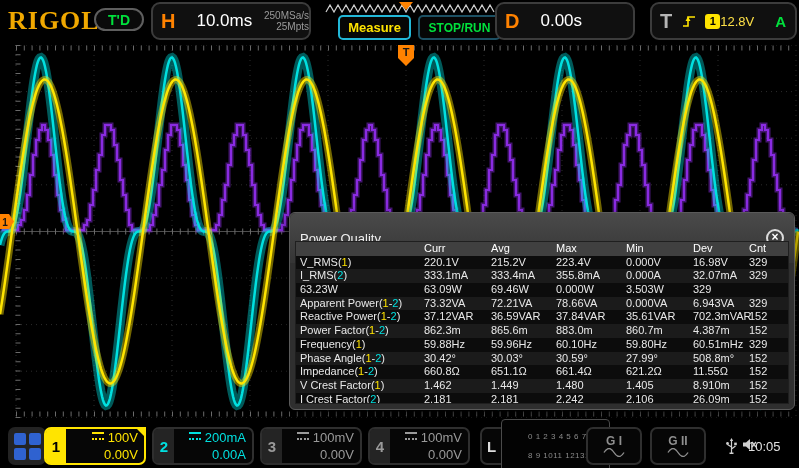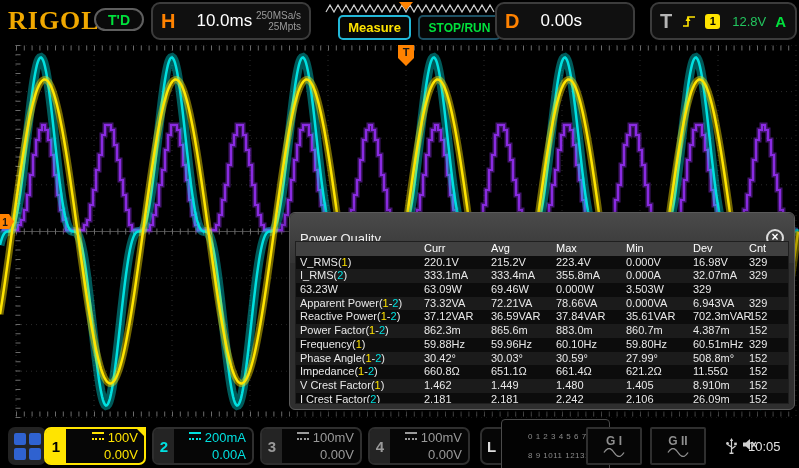--- a/index.html
+++ b/index.html
@@ -10,29 +10,29 @@
   .brand{position:absolute;left:8px;top:6px;font-size:26px;font-weight:900;color:#f0a800;
          letter-spacing:1px;font-family:"Liberation Serif",serif;}
   .pill{position:absolute;left:94px;top:8px;width:50px;height:23px;border:2px solid #5e5e5e;
         border-radius:13px;color:#00e03c;font-weight:bold;font-size:14px;display:flex;
         align-items:center;justify-content:center;box-sizing:border-box;background:#0a0a0a;}
   .blk{position:absolute;top:2px;height:38px;background:#101010;border:2px solid #3c3c3c;
        border-radius:9px;display:flex;align-items:center;box-sizing:border-box;}
   .bigletter{font-size:20px;font-weight:bold;margin-left:8px;}
   .orange{color:#ff8200;} .grayletter{color:#b5b5b5;}
   .tbval{font-size:17px;color:#fff;margin-left:21px;}
-  .srcol{margin-left:auto;margin-right:8px;text-align:right;font-size:10px;color:#9a9a9a;line-height:11px;}
+  .srcol{margin-left:auto;margin-right:0;text-align:right;font-size:10px;color:#9a9a9a;line-height:11px;}
   .zz{position:absolute;left:325px;top:2px;}
   .btn{position:absolute;background:#060606;border-radius:5px;font-weight:bold;
        display:flex;align-items:center;justify-content:center;box-sizing:border-box;cursor:pointer;margin-left:8px;}
   .btn-measure{left:330px;top:15px;width:73px;height:25px;border:2px solid #22b8d8;color:#ffe400;font-size:13px;}
   .btn-run{left:410px;top:15px;width:83px;height:25px;border:2px solid #1c5063;color:#00e03c;font-size:12px;}
   .tbadge{width:15px;height:15px;background:#ffe400;color:#000;border-radius:3px;font-size:11px;
           font-weight:bold;display:flex;align-items:center;justify-content:center;margin-left:8px;}
-  .tlevel{margin-left:12px;font-size:13px;color:#22c55e;}
+  .tlevel{margin-left:0;font-size:13px;color:#fde047;}
   .tmode{margin-left:auto;margin-right:9px;font-size:15px;font-weight:bold;color:#00e03c;}
   
   .wavearea{position:absolute;left:0;top:45px;width:799px;height:373px;}
   .mathlab{position:absolute;left:48px;top:391px;width:248px;height:21px;border:2px solid #6a28c8;
            color:#9a44ff;font-size:13px;display:flex;align-items:center;box-sizing:border-box;
            background:rgba(0,0,0,.55);padding:0 12px 0 36px;justify-content:space-between;}
   
   .panel{position:absolute;left:289px;top:212px;width:506px;height:198px;background:#2f2f2f;
          border:1px solid #5a5a5a;border-radius:6px;box-shadow:0 5px 12px rgba(0,0,0,.7);box-sizing:border-box;}
   .phead{height:26px;display:flex;align-items:center;padding:12px 10px;color:#f0f0f0;font-size:13px;
@@ -63,21 +63,21 @@
   .coup{display:inline-block;width:12px;height:4px;border-top:2px solid;border-bottom:2px dotted;
         margin-right:4px;vertical-align:2px;}
   .fold{position:absolute;right:-2px;top:-2px;width:0;height:0;
         border-top:11px solid #ffe400;border-left:11px solid transparent;}
   .lbox{position:absolute;left:480px;top:2px;width:104px;height:38px;background:#060606;
         border:2px solid #2f2f2f;border-radius:7px;display:flex;align-items:center;box-sizing:border-box;}
   .lbox .lx{font-size:15px;font-weight:bold;color:#ddd;margin:0 5px;}
   .dig{border:1px solid #4a4a4a;border-radius:4px;background:#030303;font-size:8px;color:#8a8a8a;
        padding:2px 4px;line-height:9.5px;letter-spacing:.5px;white-space:pre;}
   .genbox{position:absolute;top:2px;width:56px;height:38px;background:#060606;border:2px solid #2f2f2f;
-          border-radius:2px;display:flex;flex-direction:column;align-items:center;justify-content:center;
+          border-radius:7px;display:flex;flex-direction:column;align-items:center;justify-content:center;
           box-sizing:border-box;color:#8f8f8f;font-size:12px;font-weight:bold;line-height:13px;}
   .stat{position:absolute;top:13px;color:#d8d8d8;}
   .clock{position:absolute;left:748px;top:14px;font-size:13px;color:#e0e0e0;}
 </style>
 </head>
 <body>
 
 <div class="screen">
 
   <div class="topbar">

